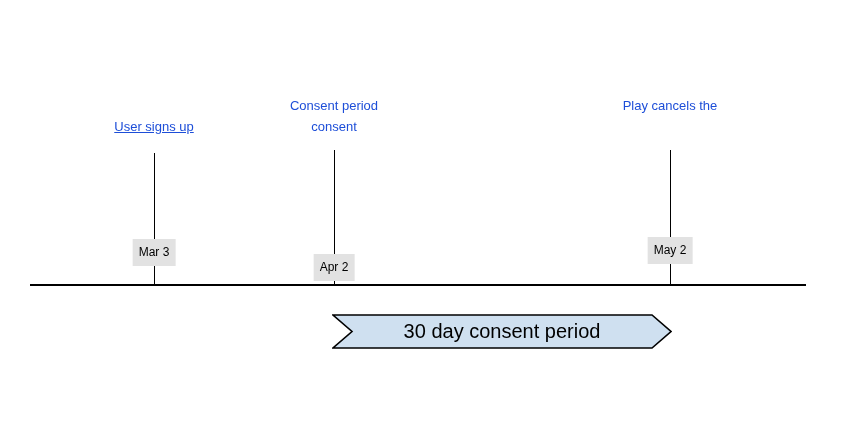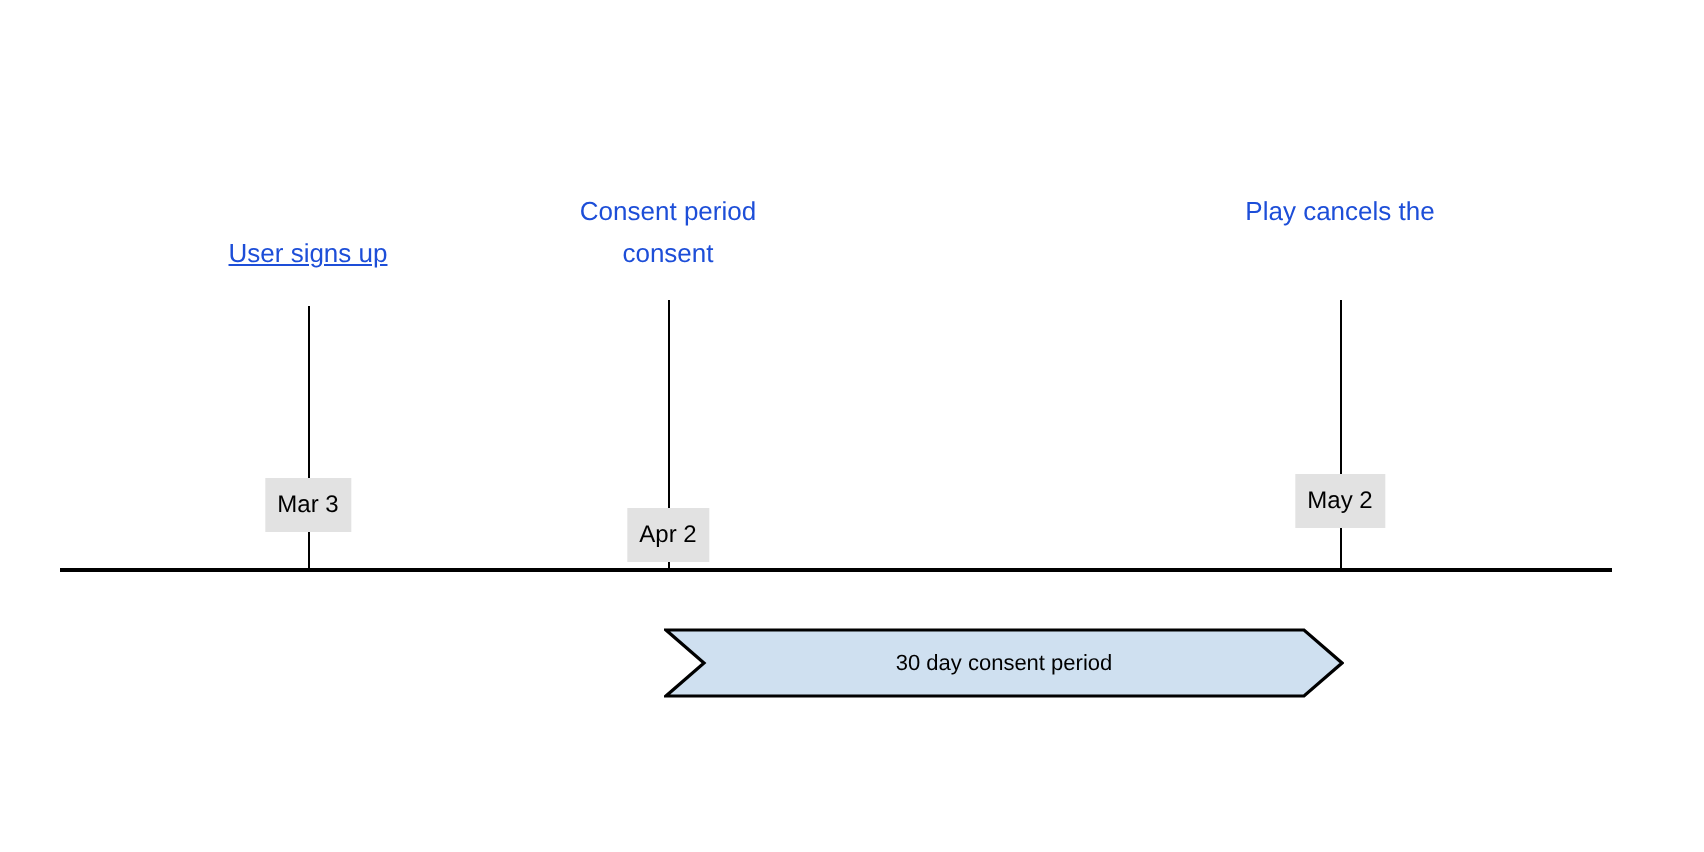--- a/index.html
+++ b/index.html
@@ -98,21 +98,21 @@
   }
   #period-banner .banner-text {
     position: absolute;
     left: 0;
     top: 0;
     width: 340px;
     height: 35px;
     display: flex;
     align-items: center;
     justify-content: center;
-    font-size: 11px;
+    font-size: 20px;
     color: #000000;
     white-space: nowrap;
   }
 </style>
 </head>
 <body>
 
 <div id="stage">
 
   <div class="axis-line"></div>

